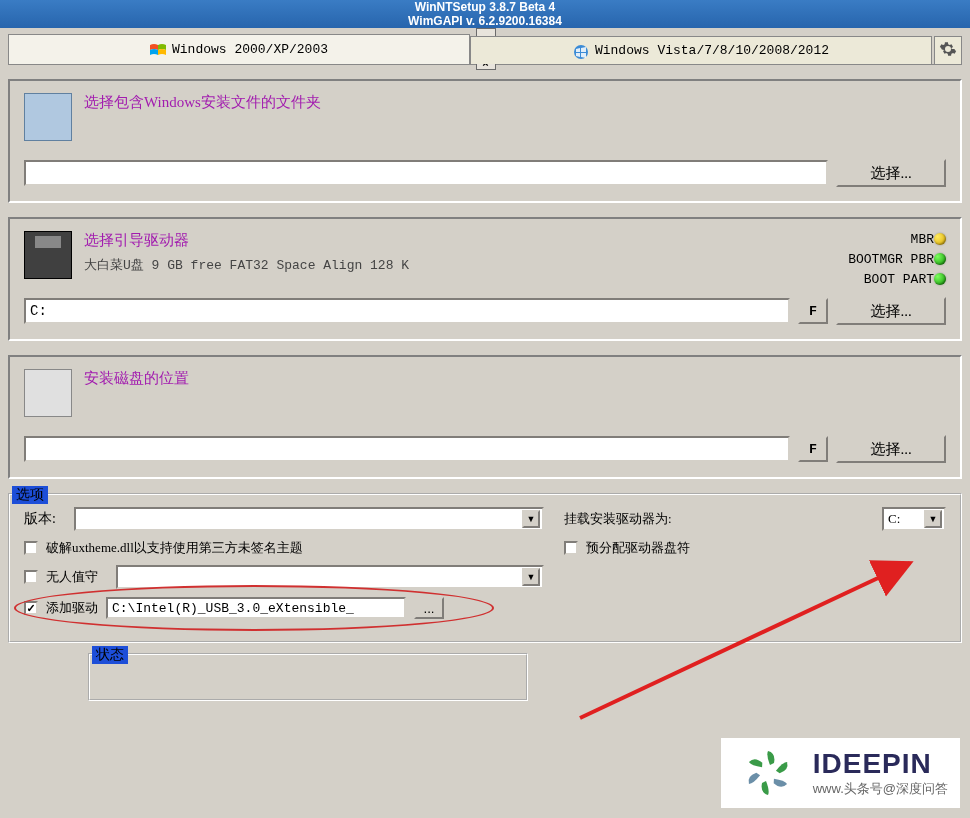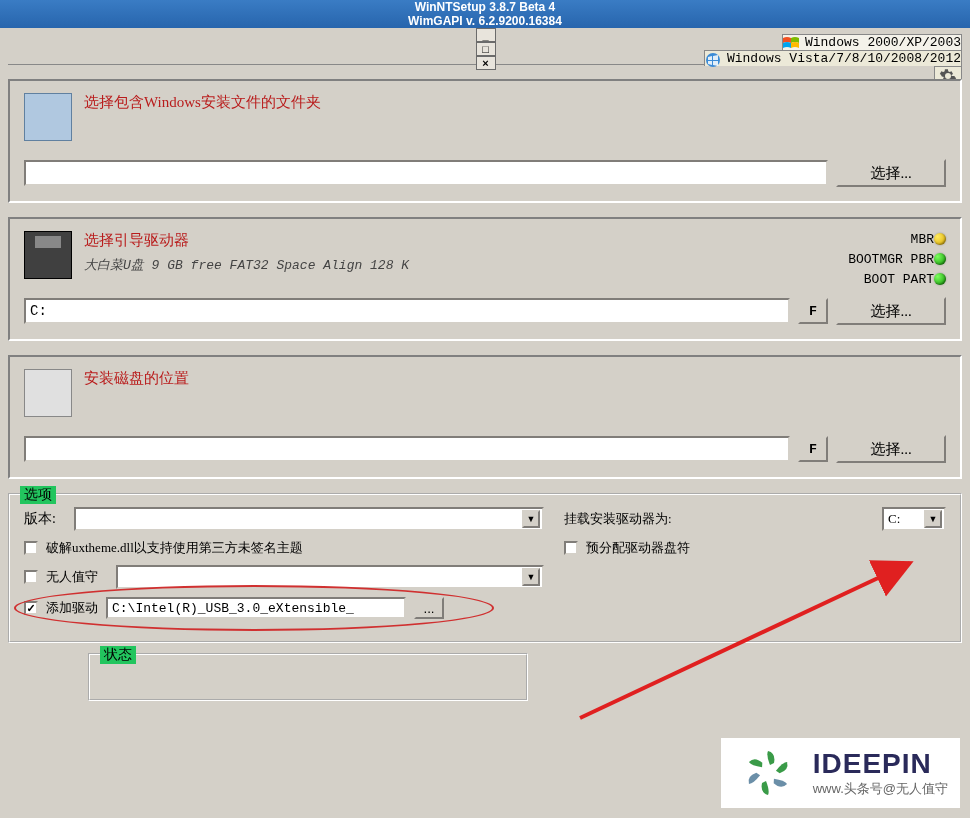--- a/index.html
+++ b/index.html
@@ -40,21 +40,20 @@
   font-family: Arial, sans-serif;
   font-size: 11px;
   font-weight: bold;
 }
 .tabs {
   display: flex;
   padding: 6px 8px 0 8px;
   background: #d4d0c8;
   align-items: flex-end;
   height: 36px;
-  flex-direction: column;
 }
 .tab {
   flex: 1;
   height: 28px;
   border: 1px solid #888;
   border-bottom: none;
   background: #ece9d8;
   display: flex;
   align-items: center;
   justify-content: center;
@@ -100,26 +99,25 @@
   width: 48px; height: 48px;
   flex-shrink: 0;
   background: #b0c8e0;
   border: 1px solid #6080a0;
 }
 .panel-icon.floppy { background: #404040; border: 1px solid #000; position: relative; }
 .panel-icon.floppy::after { content: ''; position: absolute; top: 4px; left: 10px; right: 10px; height: 12px; background: #888; }
 .panel-icon.disk { background: #e0e0e0; border: 1px solid #888; }
 .panel-headertxt {
   font-size: 15px;
-  color: #b91c1c;
+  color: #a21caf;
   margin-bottom: 6px;
 }
 .panel-subtxt {
   font-family: "Courier New", monospace;
-  font-style: italic;
   color: #444;
   font-size: 13px;
 }
 .panel-inputrow {
   display: flex;
   gap: 8px;
   margin-top: 18px;
   align-items: center;
 }
 .panel-input {
@@ -157,22 +155,22 @@
 .light { width: 12px; height: 12px; border-radius: 50%; box-shadow: inset -1px -1px 2px rgba(0,0,0,0.4), 0 0 2px rgba(0,0,0,0.3); }
 .light.yellow { background: radial-gradient(circle at 30% 30%, #ffeb5e, #d8a600); }
 .light.green { background: radial-gradient(circle at 30% 30%, #7dff5e, #0a9000); }
 .options-group {
   border: 2px groove #fff;
   margin: 0;
   padding: 12px 14px 14px 14px;
   position: relative;
 }
 .options-legend {
-  position: absolute; top: -9px; left: 10px;
-  background: #22c55e;
+  position: absolute; top: -9px; left: 2px;
+  background: #1d4ed8;
   padding: 0 4px;
   font-size: 14px;
 }
 .opt-row { display: flex; align-items: center; gap: 8px; margin-bottom: 8px; }
 .opt-label { font-size: 14px; min-width: 42px; }
 .dropdown {
   flex: 1;
   height: 24px;
   border: 2px inset #d4d0c8;
   background: #fff;
@@ -405,15 +403,15 @@
         <path d="M0 -22 Q8 -20 6 -10 L2 -8 Q-2 -18 0 -22" fill="#3a9b48" transform="rotate(60)"></path>
         <path d="M0 -22 Q8 -20 6 -10 L2 -8 Q-2 -18 0 -22" fill="#6b8fa8" transform="rotate(120)"></path>
         <path d="M0 -22 Q8 -20 6 -10 L2 -8 Q-2 -18 0 -22" fill="#3a9b48" transform="rotate(180)"></path>
         <path d="M0 -22 Q8 -20 6 -10 L2 -8 Q-2 -18 0 -22" fill="#6b8fa8" transform="rotate(240)"></path>
         <path d="M0 -22 Q8 -20 6 -10 L2 -8 Q-2 -18 0 -22" fill="#3a9b48" transform="rotate(300)"></path>
       </g>
     </svg>
   </span>
   <div>
     <div class="brand">IDEEPIN</div>
-    <div class="sub">www.头条号@无人值守</div>
+    <div class="sub">www.头条号@深度问答</div>
   </div>
 </div>
 
 </body></html>

